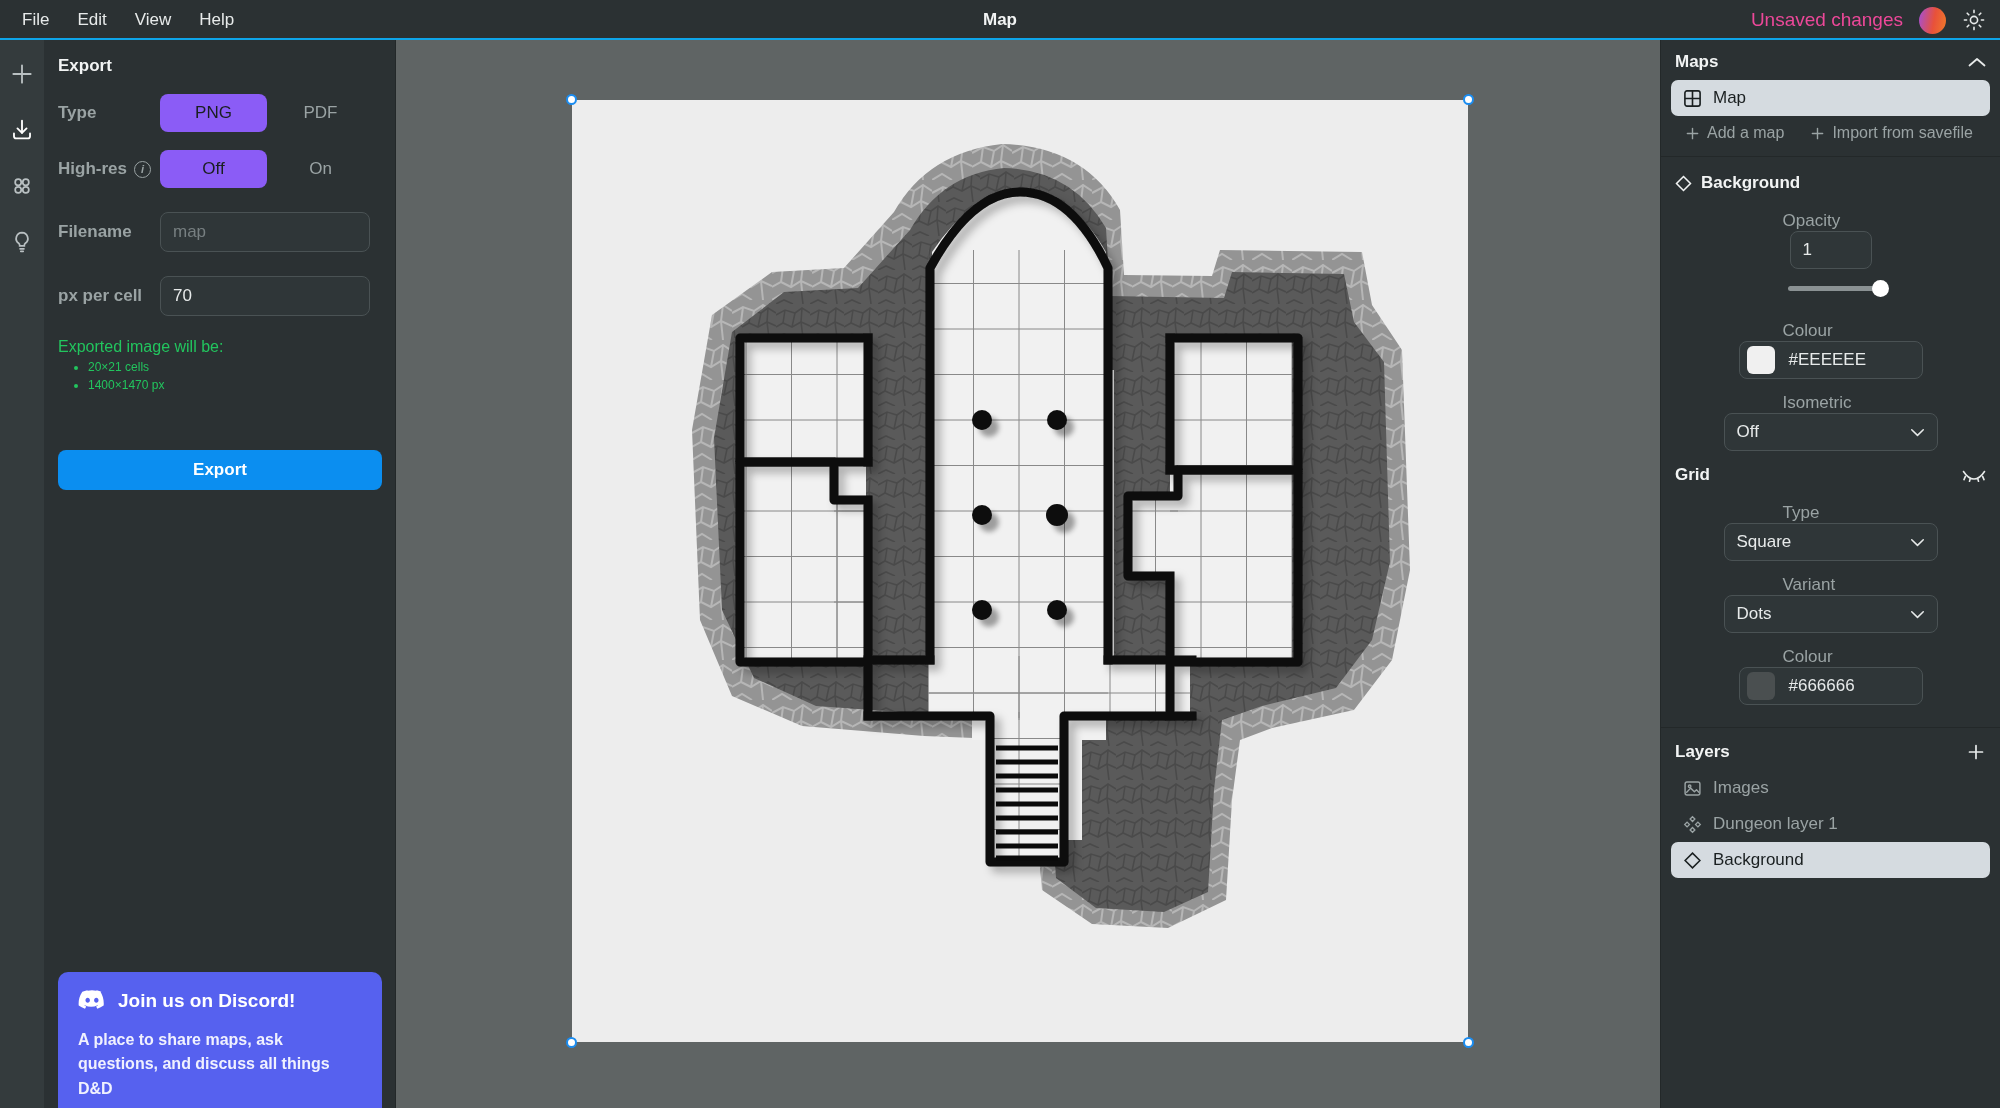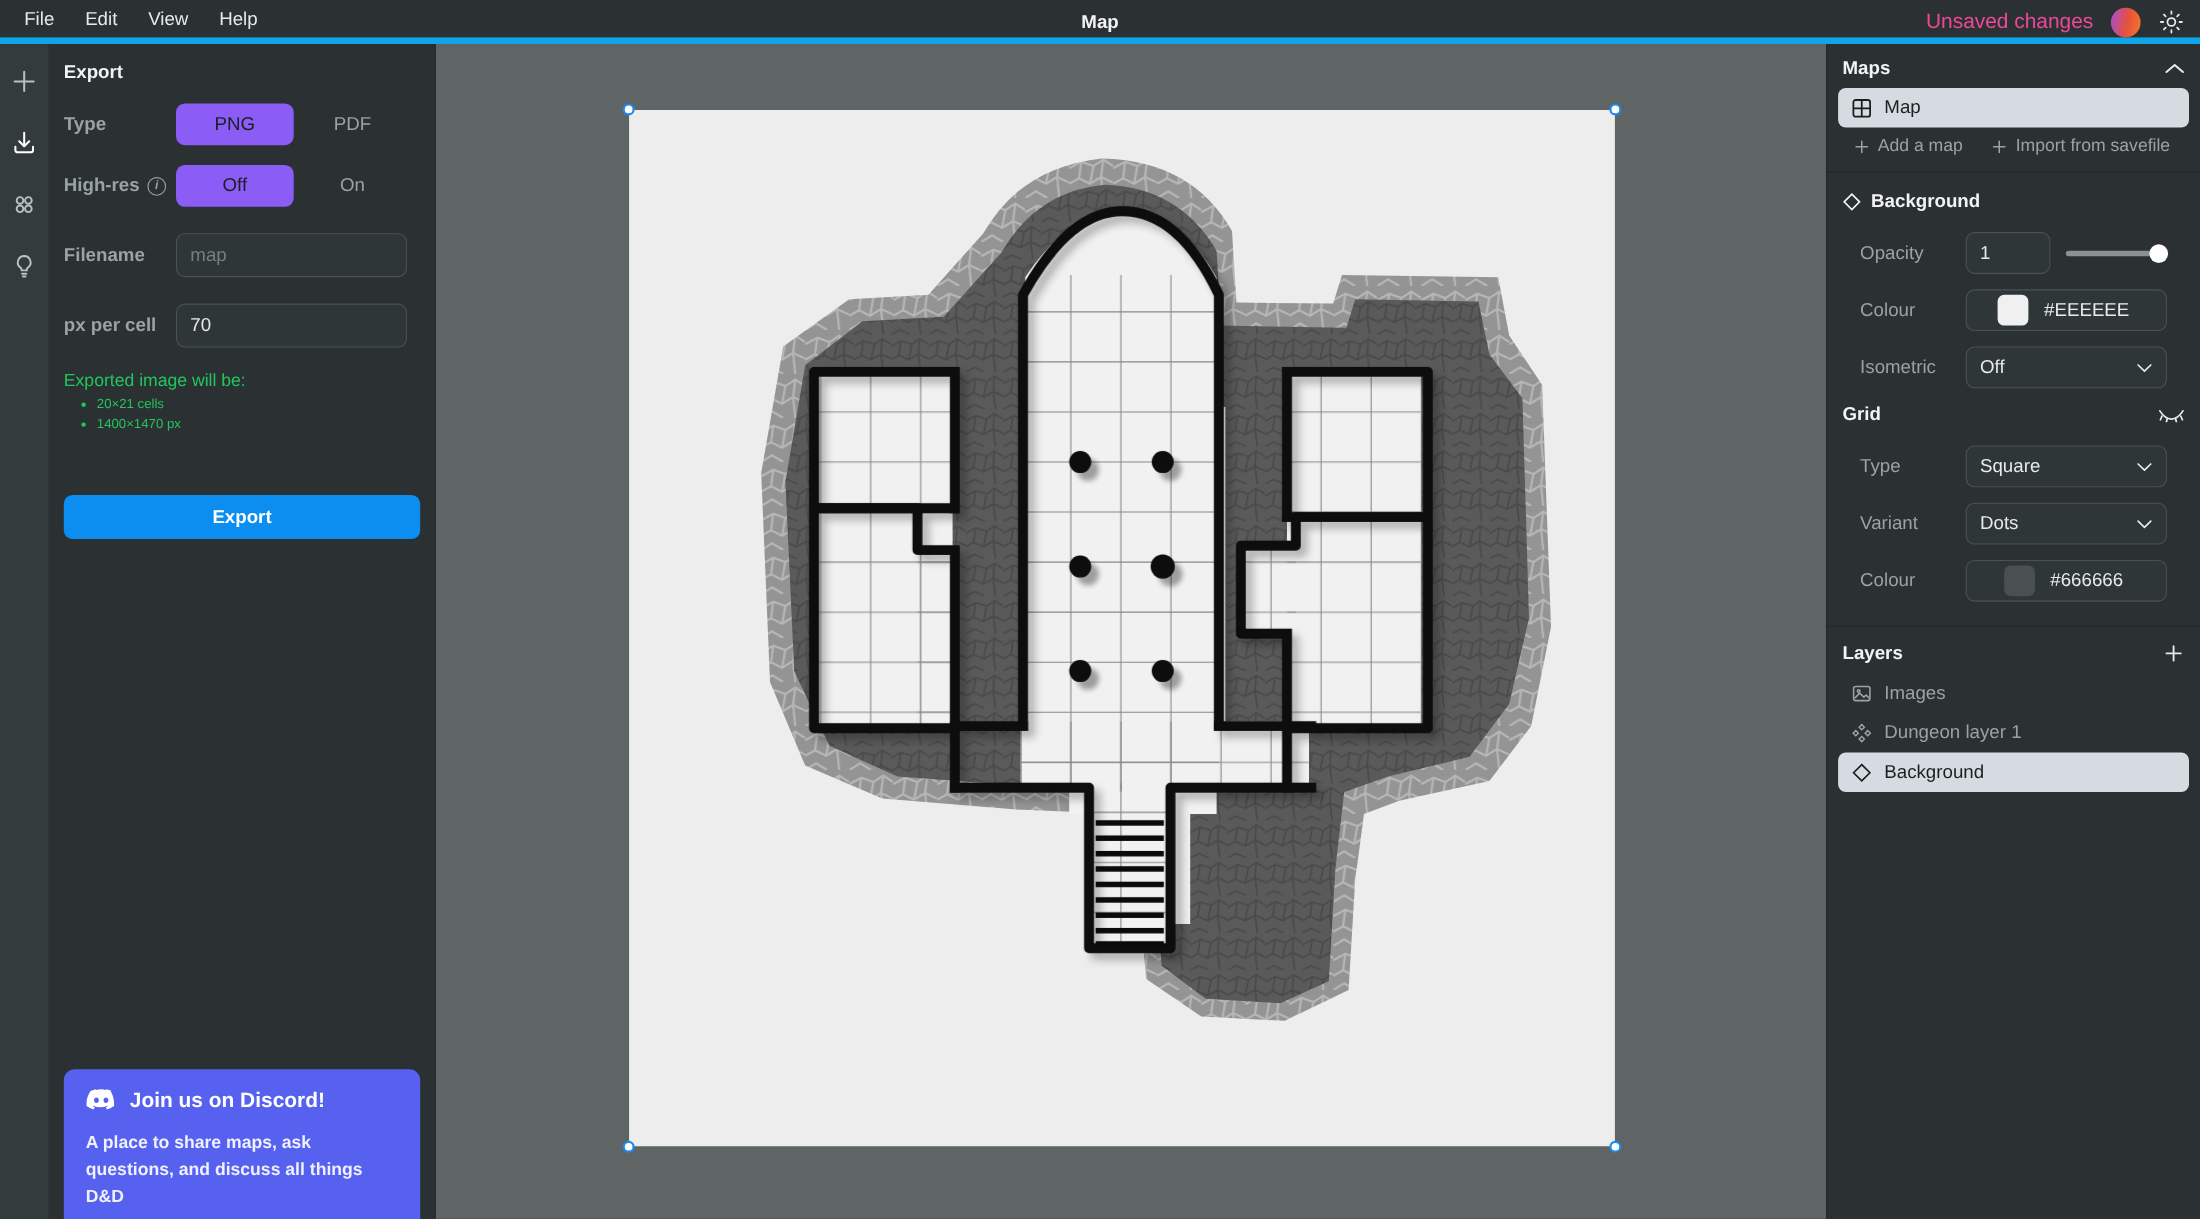--- a/index.html
+++ b/index.html
@@ -9,21 +9,21 @@
     background: #2b3133;
     font-family: "Liberation Sans", sans-serif;
     -webkit-font-smoothing: antialiased;
   }
 
   
   #topbar {
     position: absolute; top: 0; left: 0;
     width: 2000px; height: 40px;
     background: #2b3133;
-    border-bottom: 6px solid #0ea5e9;
+    border-bottom: 2px solid #0ea5e9;
     display: flex; align-items: center;
     z-index: 40;
   }
   #menu { display: flex; align-items: center; padding-left: 10px; gap: 4px; }
   .menu-item {
     color: #e7eaea; font-size: 17px; line-height: 1;
     padding: 7px 12px; border-radius: 4px; cursor: default;
     white-space: nowrap;
   }
   #topbar-title {
@@ -176,31 +176,31 @@
     padding: 8px 0 12px 24px; color: #9aa3a4; font-size: 16px;
   }
   .rp-addrow span { display:flex; align-items:center; gap:7px; cursor:pointer; white-space:nowrap;}
   .rp-divider { height: 1px; background: #232829; margin: 2px 0; }
   .rp-group-head {
     display:flex; align-items:center; gap:9px; justify-content: space-between;
     padding: 14px 14px 4px 14px;
   }
   .rp-group-head .lt { display:flex; align-items:center; gap:9px;
     color:#f2f4f4; font-size:17px; font-weight:bold; }
-  .ctl-row { display: flex; align-items: center; padding: 0 30px; margin-top: 14px; }
+  .ctl-row { display: flex; align-items: center; padding: 0 30px; margin-top: 14px; flex-direction: column; }
   .ctl-label { color: #9aa3a4; font-size: 17px; width: 96px; flex: none; }
   .ctl-field {
     height: 38px; border-radius: 8px;
     background: #2f3638; border: 1px solid #4a5254;
     display: flex; align-items: center; color: #e7eaea; font-size: 17px;
     padding: 0 12px;
   }
   .ctl-num { width: 82px; }
   .ctl-wide { width: 214px; justify-content: space-between; }
-  .ctl-color { width: 184px; gap: 14px; padding-left: 7px; justify-content: center; }
+  .ctl-color { width: 184px; gap: 14px; padding-left: 7px; }
   .swatch { width: 28px; height: 28px; border-radius: 6px; flex: none; }
   .slider { margin-left: 14px; width: 100px; height: 38px; position: relative; }
   .slider-track {
     position: absolute; left:0; right:0; top: 17px; height: 5px;
     border-radius: 3px; background: #8a9193;
   }
   .slider-knob {
     position: absolute; right: -1px; top: 11px;
     width: 17px; height: 17px; border-radius: 50%; background: #fff;
   }

